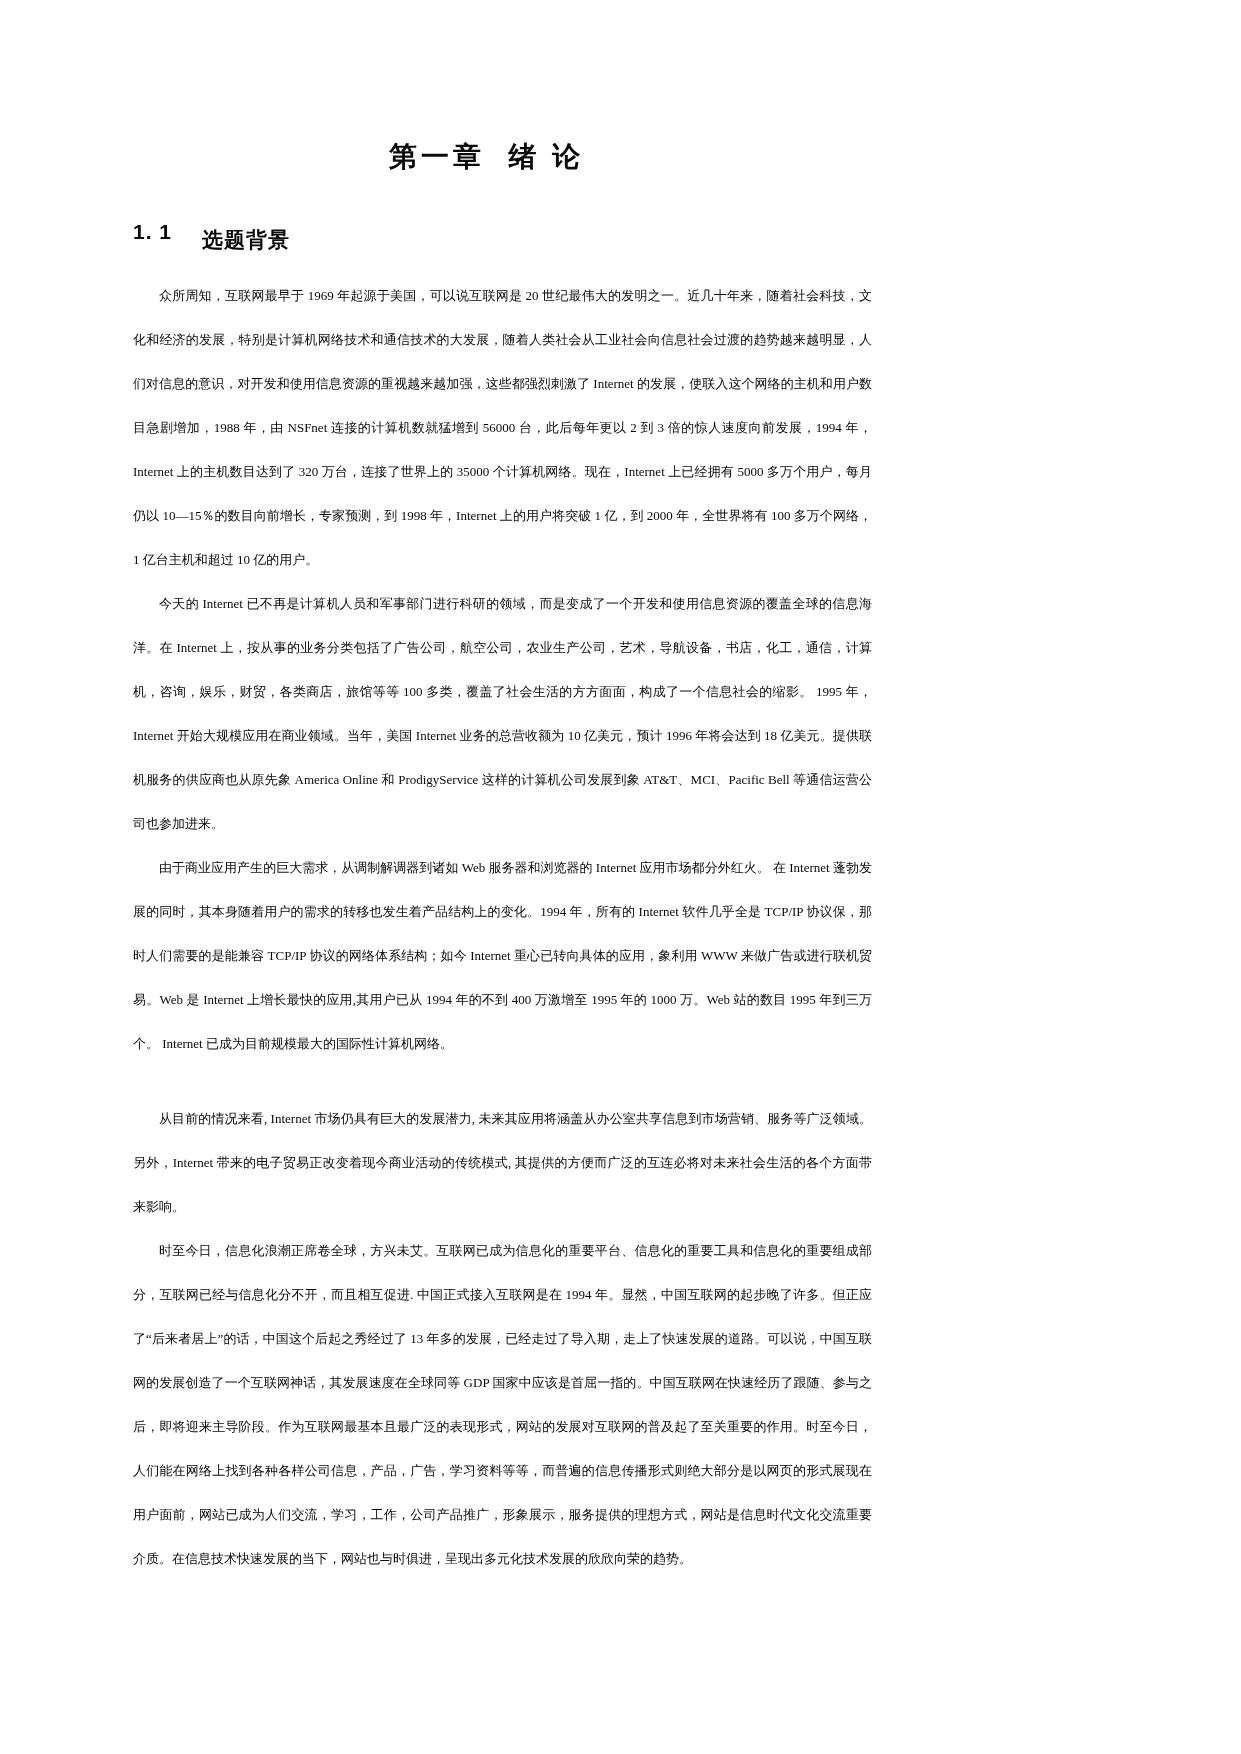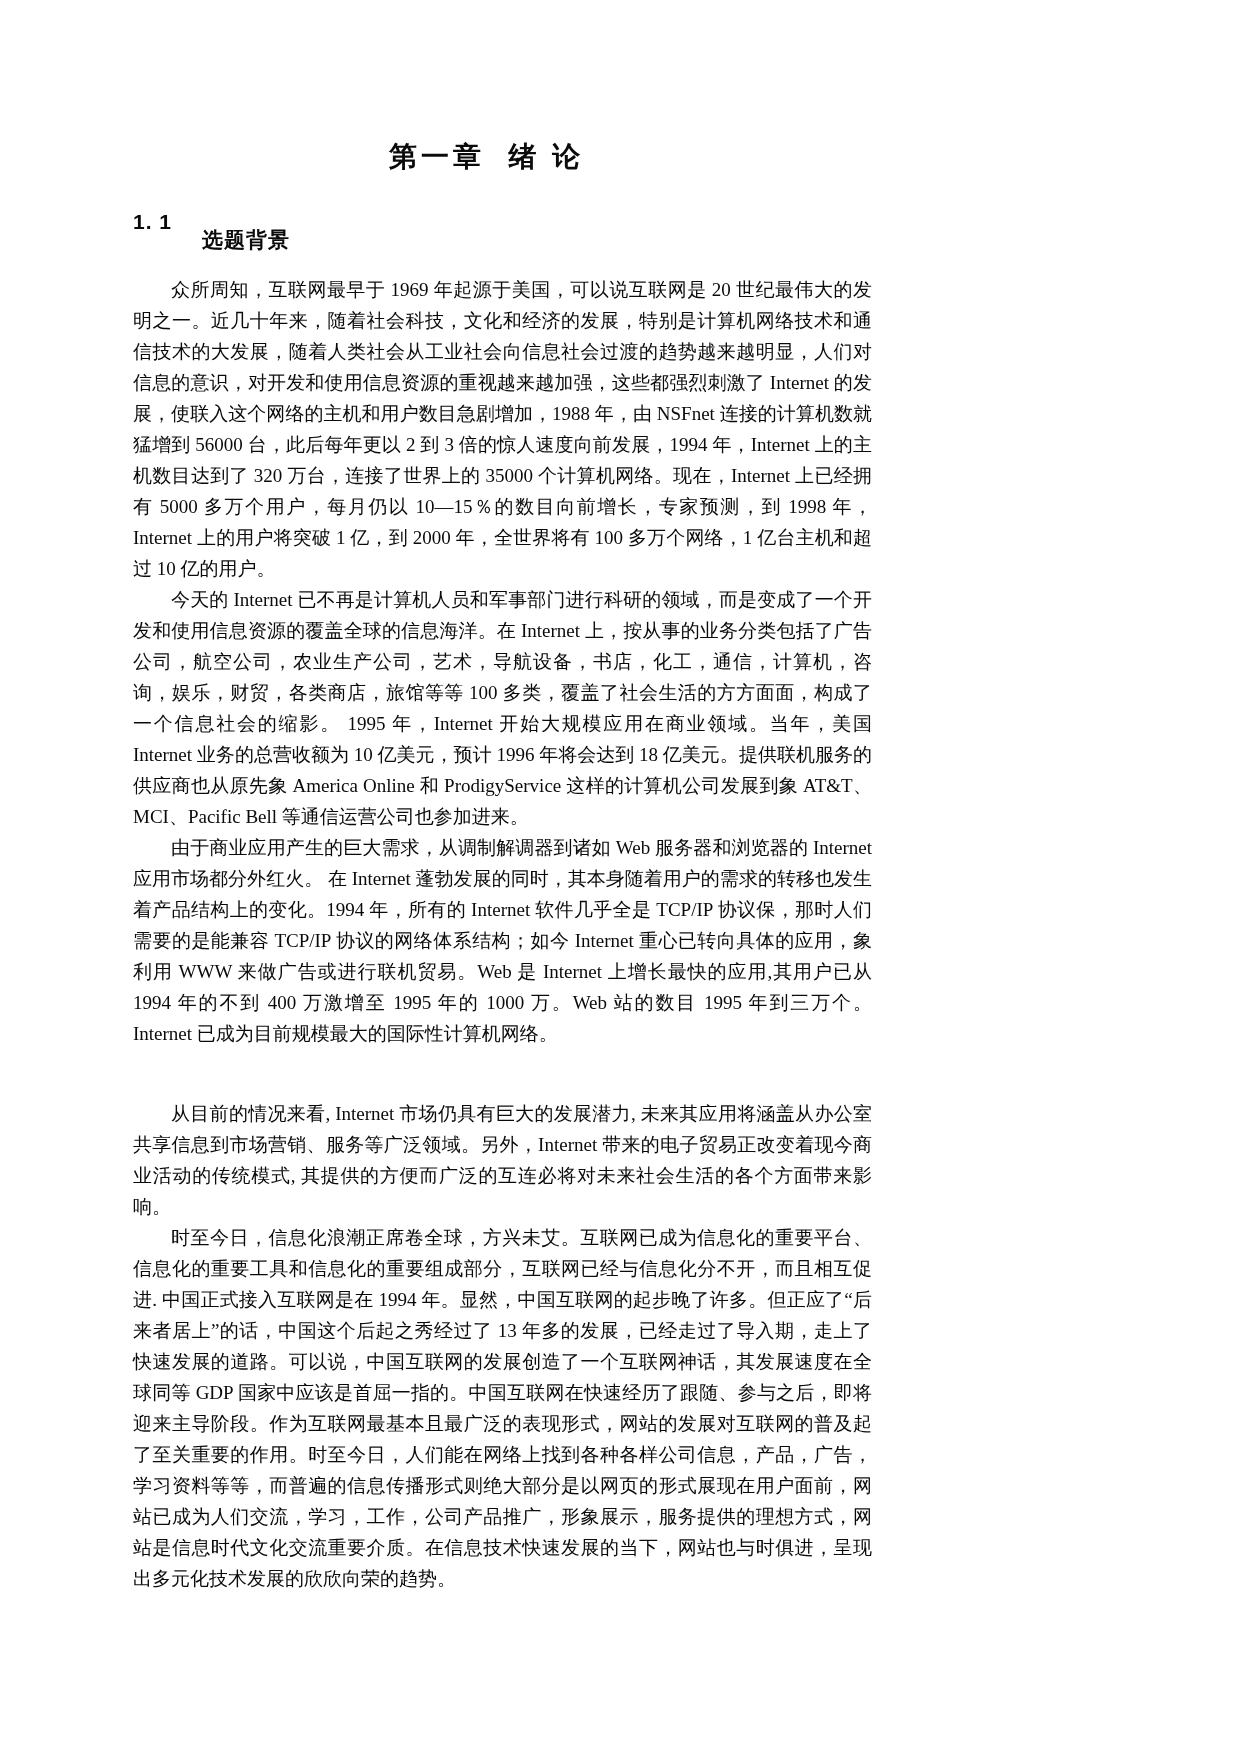--- a/index.html
+++ b/index.html
@@ -27,35 +27,35 @@
     padding-left: 256px;
     margin-bottom: 34px;
     white-space: pre;
   }
   .section-heading {
     font-family: "Liberation Sans", "DejaVu Sans", sans-serif;
     font-weight: 700;
     font-size: 21px;
     margin: 24px 0 20px 0;
     display: flex;
-    align-items: flex-start;
+    align-items: center;
   }
   .heading-number {
     letter-spacing: 1px;
     margin-right: 30px;
   }
   .heading-label { letter-spacing: 1px; margin-top: 16px; }
   .para {
-    font-size: 19px;
-    line-height: 31px;
+    font-size: 13px;
+    line-height: 44px;
     text-align: justify;
     text-indent: 2em;
     word-break: break-word;
   }
-  .para.blank-line-above { margin-top: 49px; }
+  .para.blank-line-above { margin-top: 31px; }
   section { display: block; }
 </style>
 </head>
 <body>
 
 <div class="page">
 
   <h1 class="chapter-title">第一章  绪 论</h1>
 
   <section>

